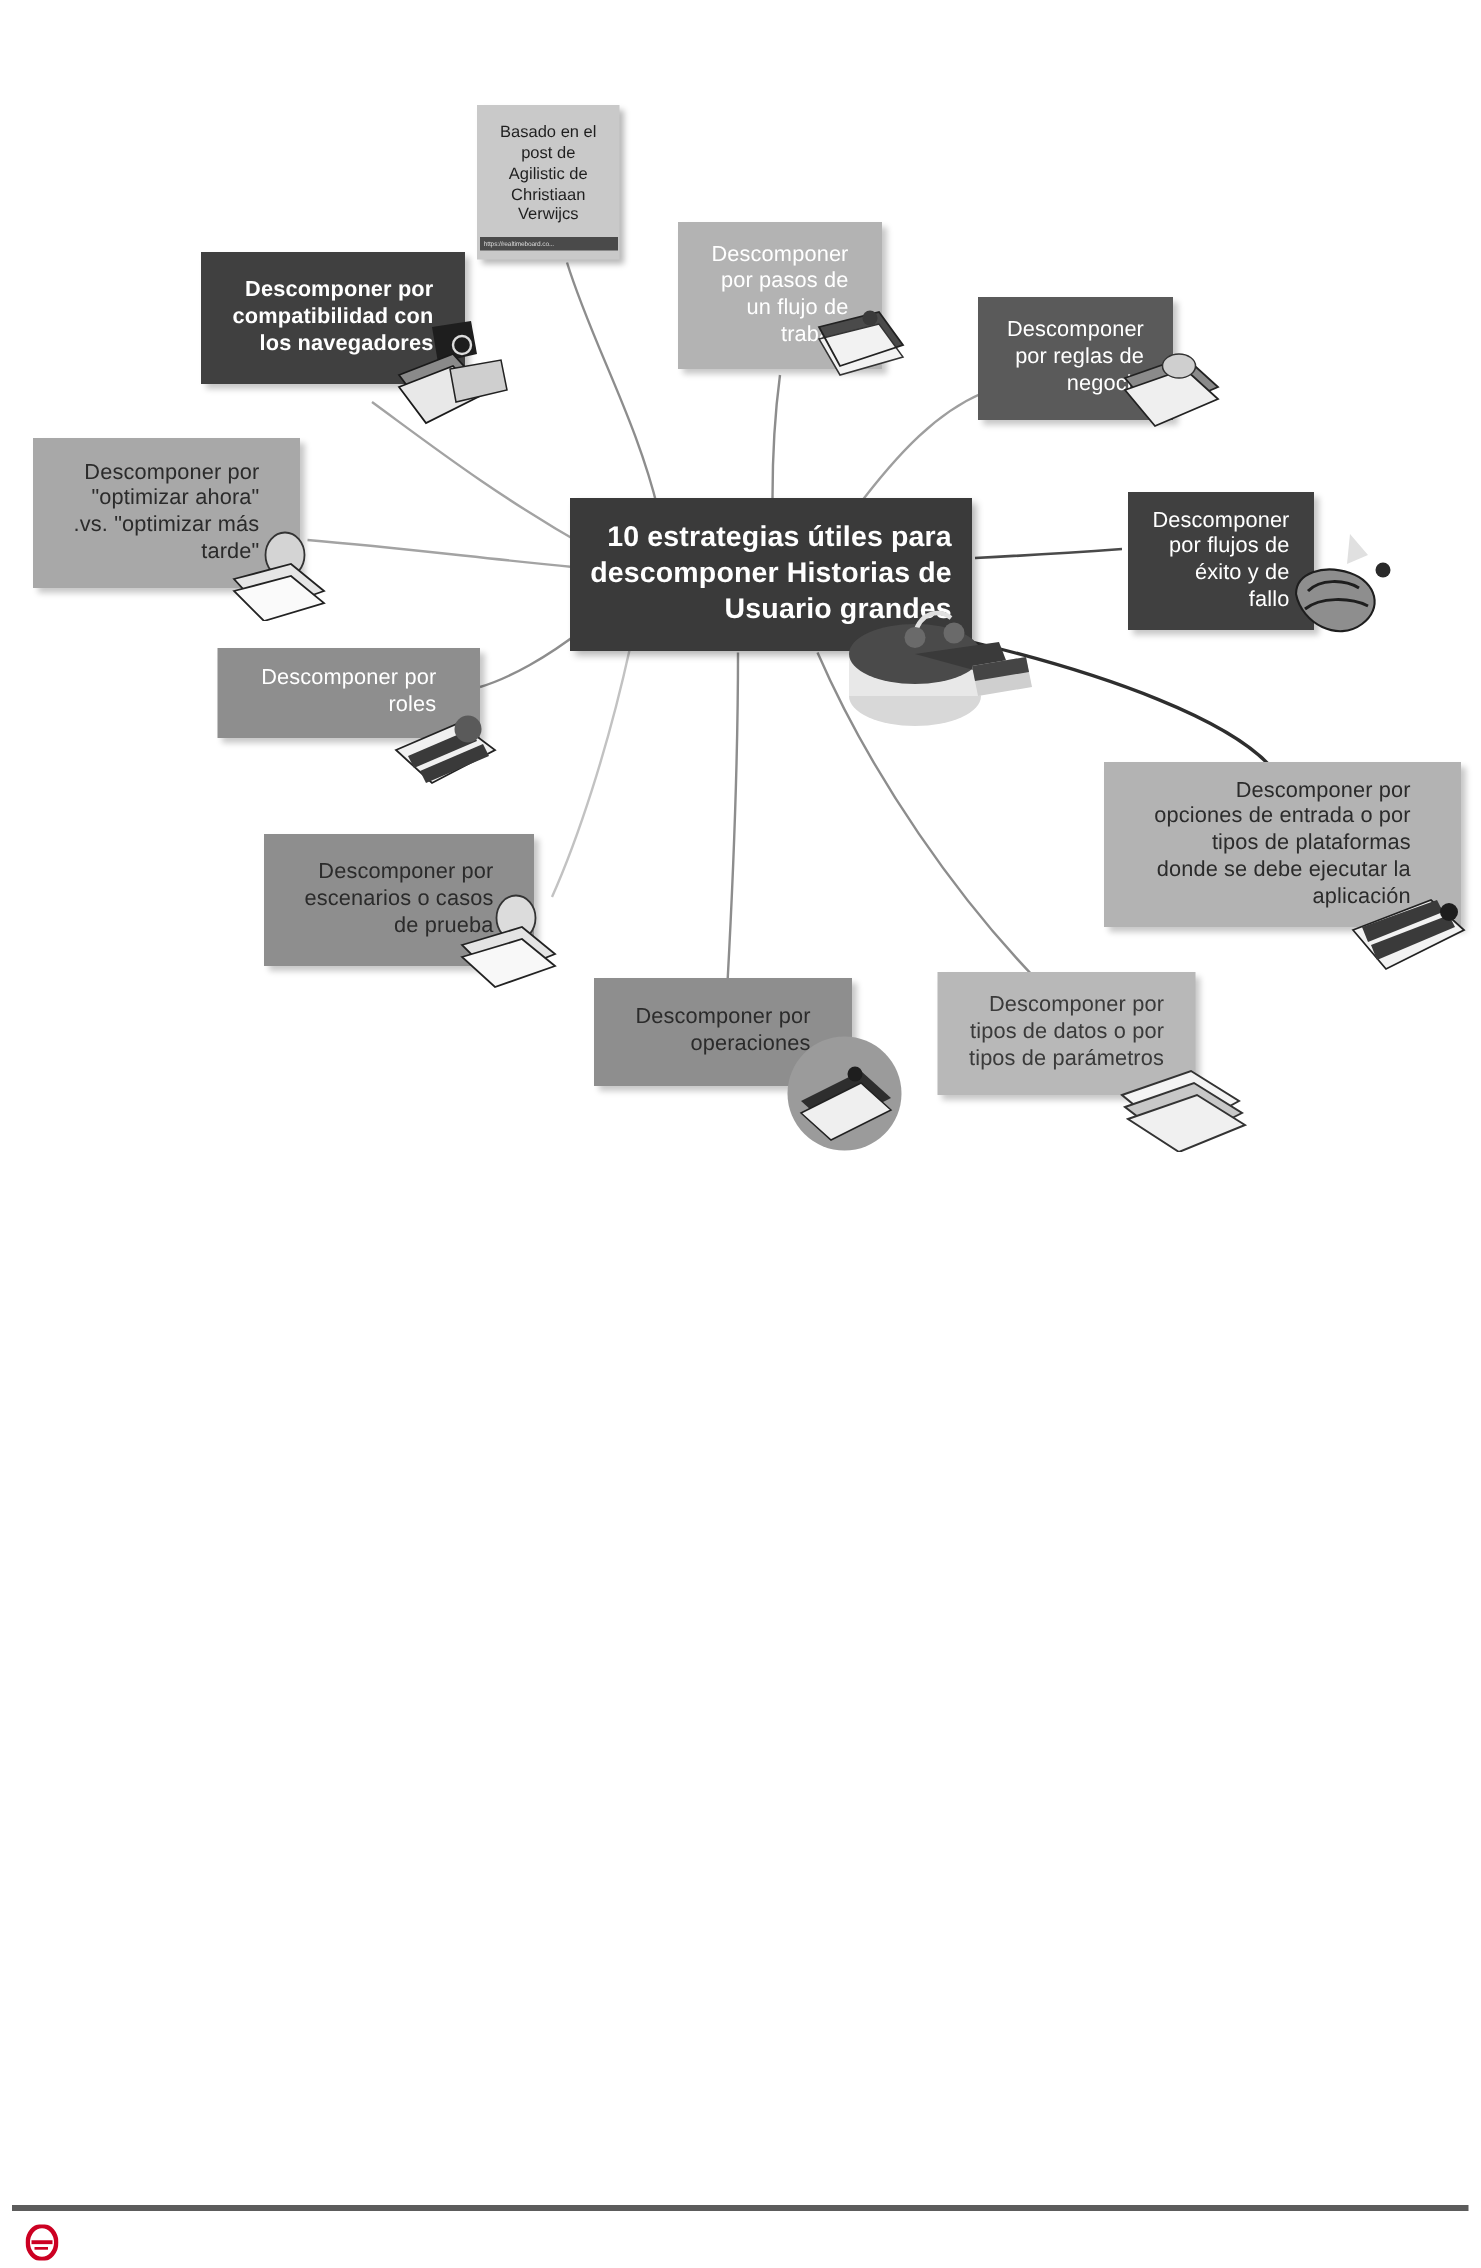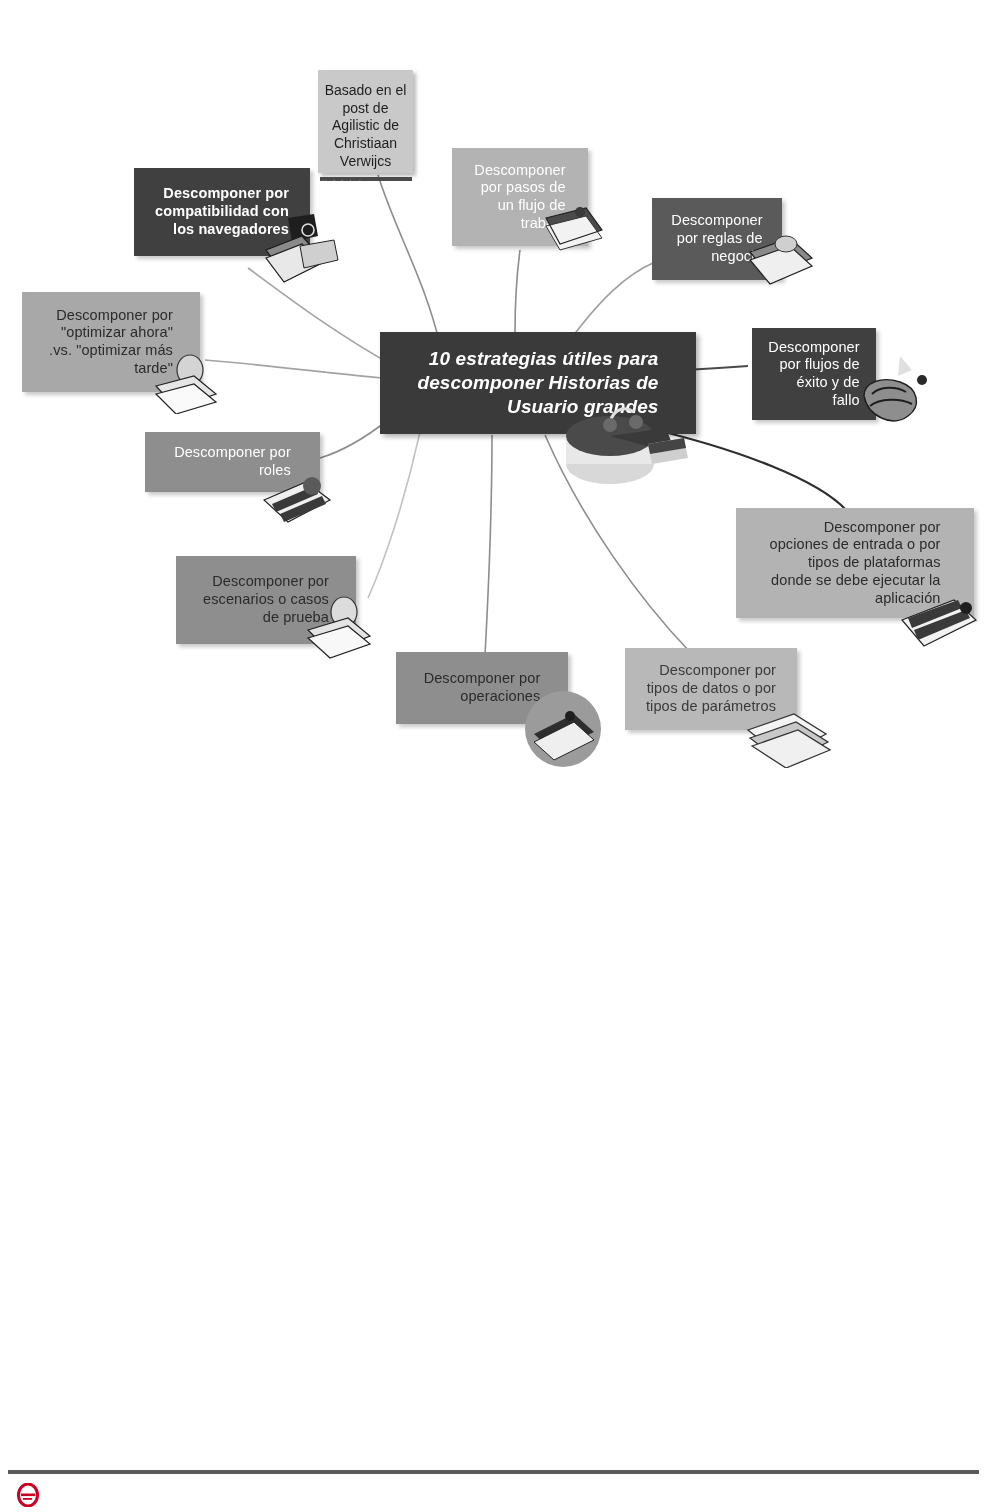--- a/index.html
+++ b/index.html
@@ -59,21 +59,21 @@
     position: absolute;
     background: #c9c9c9;
     box-sizing: border-box;
     display: flex;
     flex-direction: column;
     align-items: center;
     padding-top: 12px;
     box-shadow: 3px 3px 4px rgba(0,0,0,0.28);
   }
   .sticky-text {
-    font-size: 14px;
+    font-size: 11px;
     color: #1f1f1f;
     text-align: center;
     line-height: 1.26;
     white-space: pre-line;
   }
   .sticky-url {
     margin-top: 7px;
     background: #4a4a4a;
     color: #d8d8d8;
     font-size: 4.4px;
@@ -137,21 +137,21 @@
 
   <div class="sticky" style="left:318px; top:70px; width:95px; height:103px;">
     <div class="sticky-text">Basado en el
 post de
 Agilistic de
 Christiaan
 Verwijcs</div>
     <div class="sticky-url">https://realtimeboard.co...</div>
   </div>
 
-  <div class="node center" style="left:380px; top:332px; width:316px; height:102px;font-style:italic;">10 estrategias útiles para
+  <div class="node center" style="left:380px; top:332px; width:268px; height:102px;">10 estrategias útiles para
 descomponer Historias de
 Usuario grandes</div>
 
   <svg class="art" style="left:548px; top:392px; width:145px; height:100px;" viewBox="0 0 145 100" xmlns="http://www.w3.org/2000/svg">
     <ellipse cx="62" cy="72" rx="44" ry="20" fill="#d8d8d8"></ellipse>
     <rect x="18" y="44" width="88" height="28" fill="#e8e8e8"></rect>
     <ellipse cx="62" cy="44" rx="44" ry="20" fill="#4a4a4a"></ellipse>
     <path d="M 62 44 L 118 36 L 128 62 L 62 44 Z" fill="#3a3a3a"></path>
     <path d="M 100 52 L 136 46 L 140 66 L 104 72 Z" fill="#cfcfcf"></path>
     <path d="M 100 52 L 136 46 L 138 56 L 102 62 Z" fill="#454545"></path>

